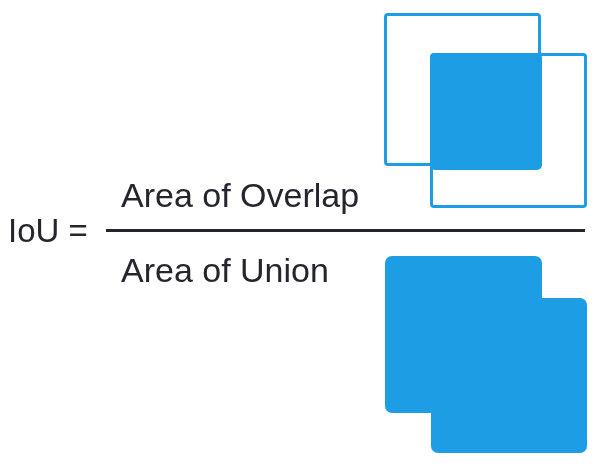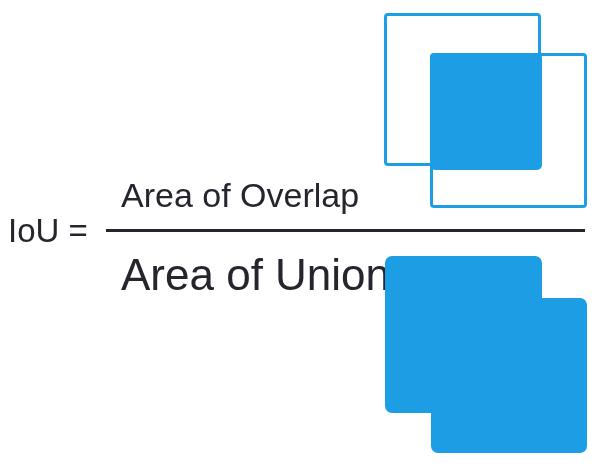--- a/index.html
+++ b/index.html
@@ -33,21 +33,21 @@
     font-size: 33px;
   }
   .numerator {
     left: 121px;
     top: 178px;
     font-size: 34px;
   }
   .denominator {
     left: 121px;
     top: 253px;
-    font-size: 44px;
+    font-size: 34px;
   }
   .fraction-line {
     position: absolute;
     left: 106px;
     top: 229px;
     width: 479px;
     height: 3px;
     background: var(--text-dark);
   }
   .diagram-box { position: absolute; }

